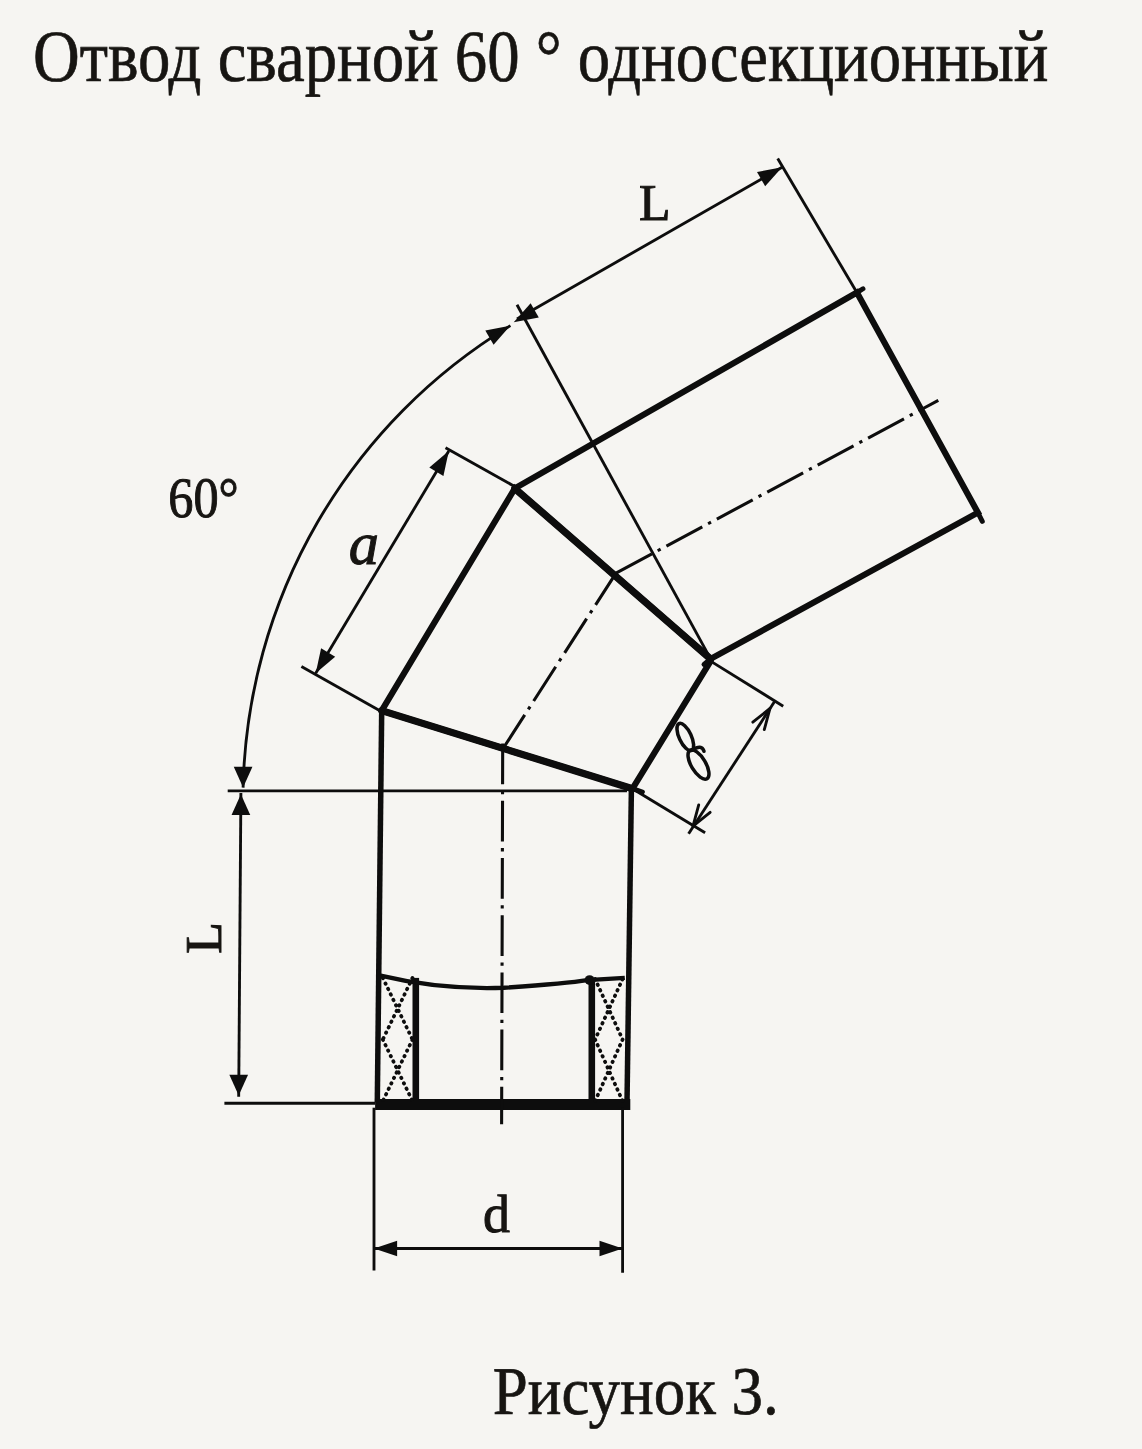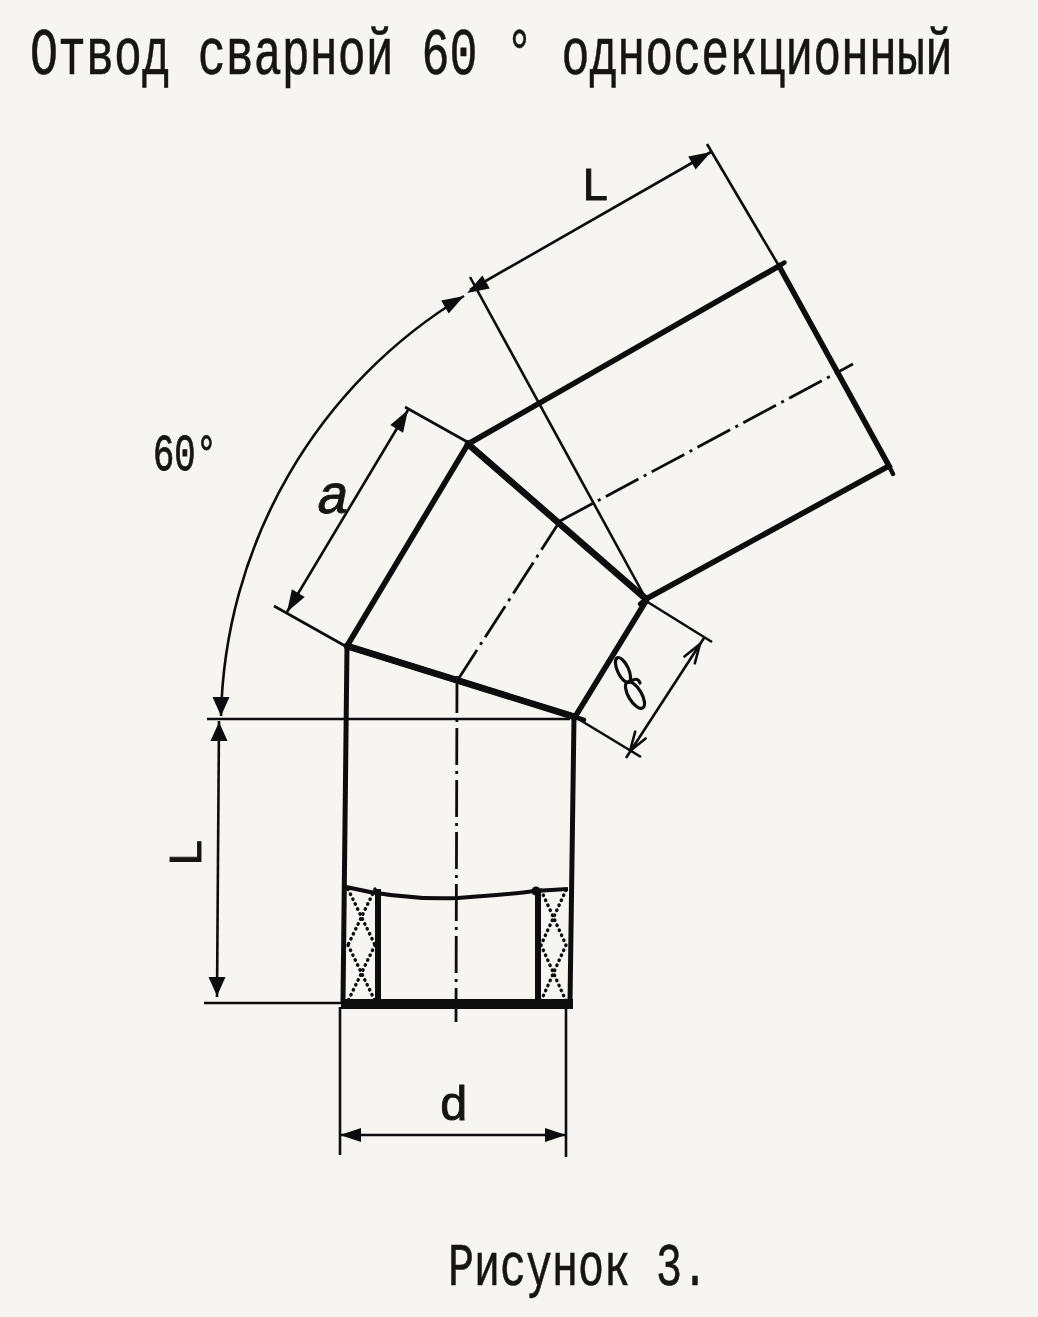--- a/index.html
+++ b/index.html
@@ -1,17 +1,17 @@
 <!DOCTYPE html>
 <html><head>
 <meta charset="utf-8">
 <style>
   html,body{margin:0;padding:0;background:#f6f5f2;}
   #page{position:relative;width:1038px;height:1317px;background:#f6f5f2;overflow:hidden;
-        font-family:Liberation Mono, monospace;}
+        font-family:Liberation Serif, serif;}
   svg{position:absolute;left:0;top:0;}
 </style>
 </head>
 <body>
 <div id="page">
 <svg width="1038" height="1317" viewBox="0 0 1038 1317">
   <rect x="0" y="0" width="1038" height="1317" fill="#f6f5f2"></rect>
 
   <text x="30" y="74" font-size="67" fill="#171512" stroke="#171512" stroke-width="0.6" textLength="923" lengthAdjust="spacingAndGlyphs">Отвод сварной 60 ° односекционный</text>
 

